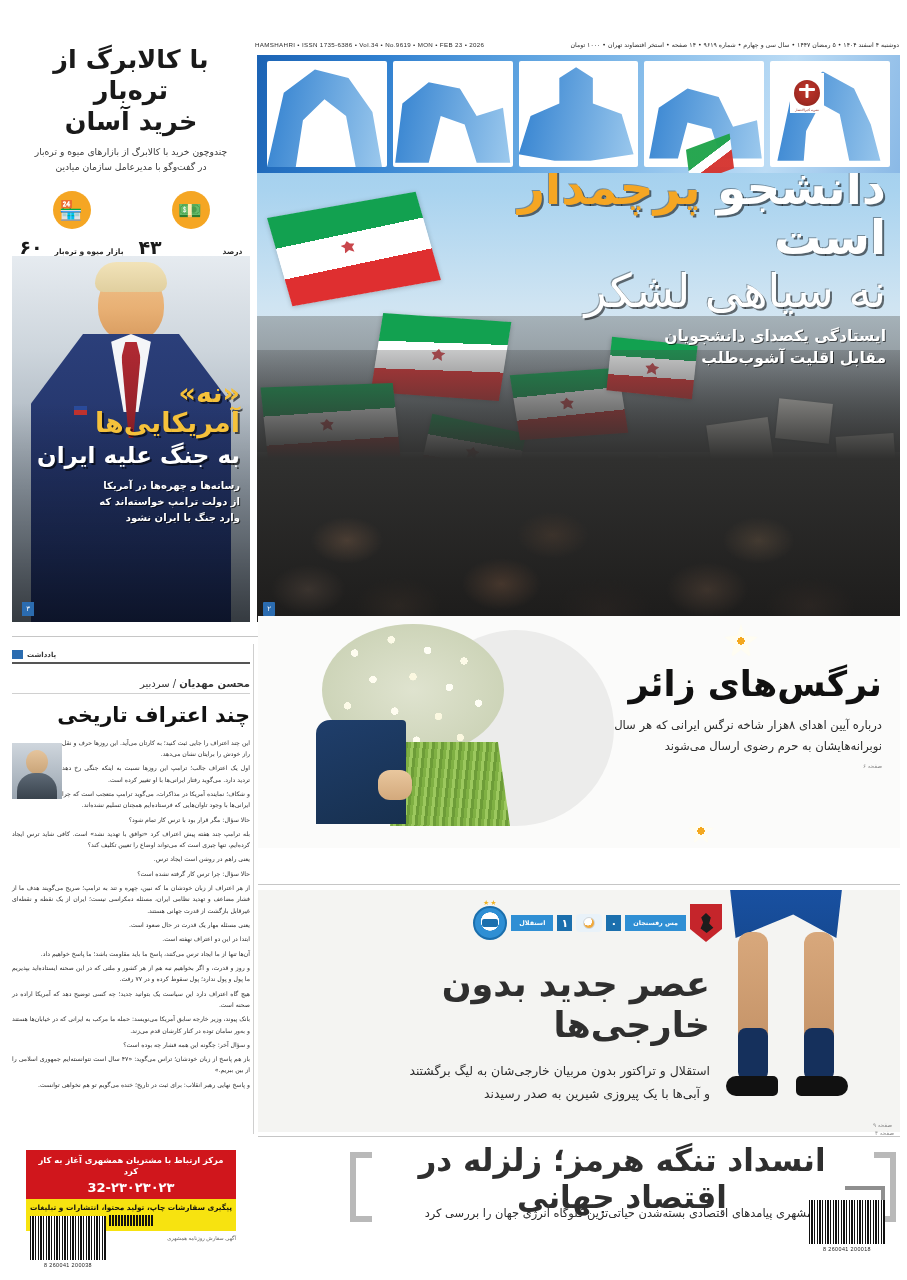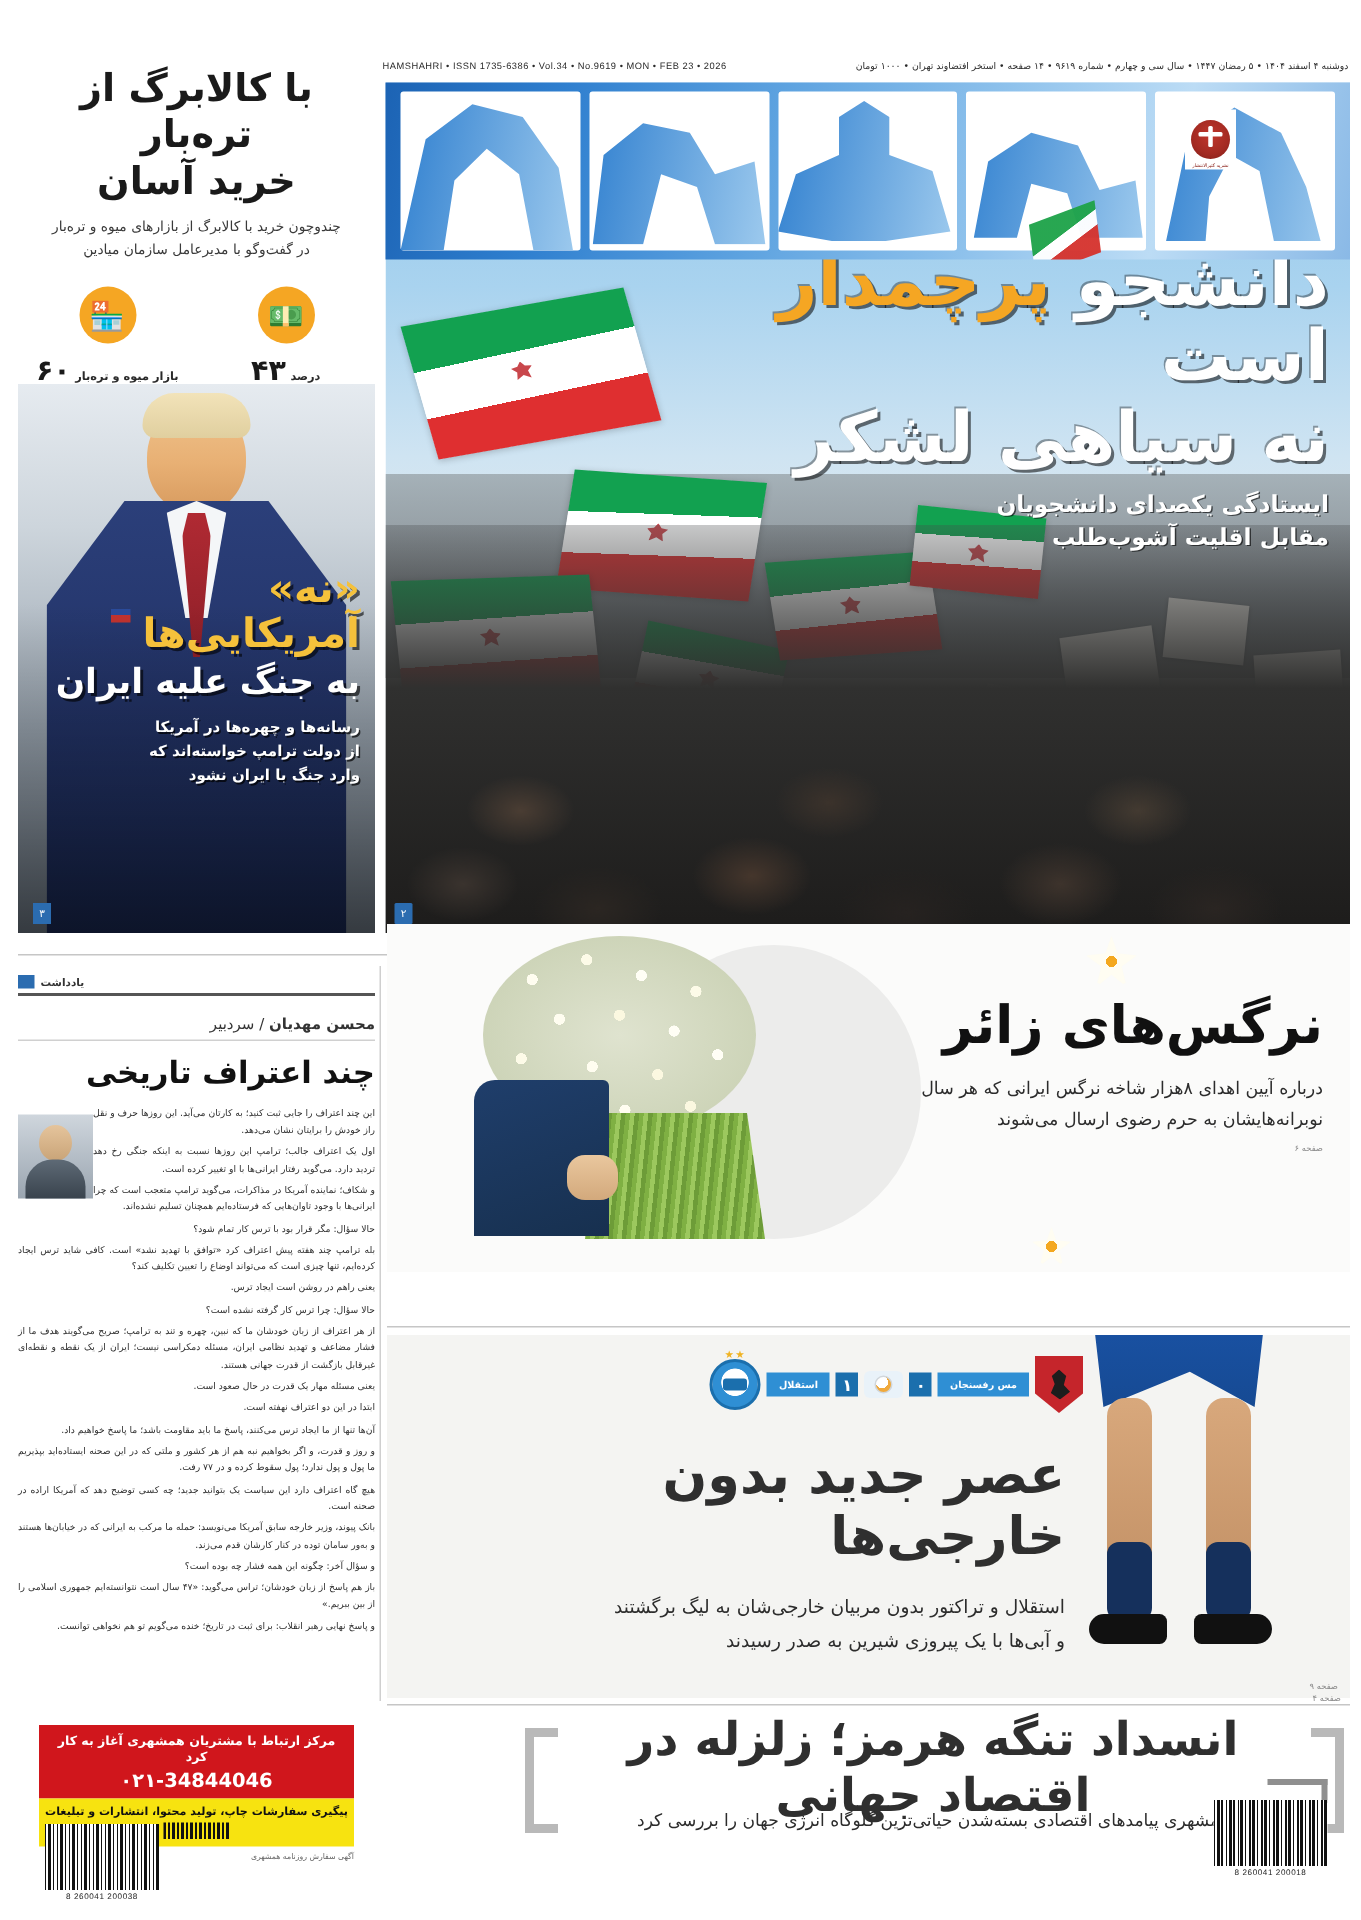--- a/index.html
+++ b/index.html
@@ -123,21 +123,21 @@
     position: absolute; right: 14px; top: 108px; width: 490px;
     text-align: right; direction: rtl; line-height: 1.06;
   }
   .hero-h1 {
     font-size: 47px; font-weight: bold; color: #ffffff;
     text-shadow: 2px 2px 0 rgba(0,0,0,.55), -1px -1px 0 rgba(0,0,0,.35);
     letter-spacing: -.5px;
   }
   .hero-h1 .gold { color: #f5a623; }
   .hero-h2 {
-    margin-top: 4px; font-size: 46px; font-weight: bold; color: #ffffff;
+    margin-top: 4px; font-size: 46px; font-weight: normal; color: #ffffff;
     text-shadow: 2px 2px 0 rgba(0,0,0,.55), -1px -1px 0 rgba(0,0,0,.35);
   }
   .hero-sub {
     margin-top: 10px; font-size: 15.5px; font-weight: bold; color: #ffffff;
     line-height: 1.42; text-shadow: 1px 1px 0 rgba(0,0,0,.6);
   }
   .pgbadge {
     position: absolute; width: 12px; height: 14px; background: #2b6cb0;
     color: #fff; font-size: 7px; display: flex; align-items: center;
     justify-content: center; border-radius: 1px;
@@ -147,21 +147,21 @@
   .lt { position: absolute; left: 12px; top: 44px; width: 238px; text-align: center; direction: rtl; }
   .lt-h1 { font-size: 25.5px; font-weight: bold; color: #1a1a1a; line-height: 1.22; letter-spacing: -.3px; }
   .lt-sub { margin-top: 8px; font-size: 9.2px; color: #3a3a3a; line-height: 1.62; }
   .lt-stats { margin-top: 16px; display: flex; flex-direction: row-reverse; justify-content: space-around; }
   .stat { width: 104px; text-align: center; }
   .stat-ic {
     width: 38px; height: 38px; border-radius: 50%; background: #f5a623;
     margin: 0 auto 7px; display: flex; align-items: center; justify-content: center;
     font-size: 19px; color: #6b4a08;
   }
-  .stat-row { display: flex; flex-direction: row-reverse; align-items: baseline; justify-content: center; gap: 3px; }
+  .stat-row { display: flex; flex-direction: row-reverse; align-items: baseline; justify-content: space-between; gap: 3px; }
   .stat-num { font-size: 19px; font-weight: bold; color: #1a1a1a; }
   .stat-unit { font-size: 7.6px; color: #2a2a2a; font-weight: bold; }
   .stat-desc { margin-top: 3px; font-size: 6.4px; color: #4a4a4a; line-height: 1.6; }
   .lt-rule { margin: 14px 6px 0; border-top: 1px solid #cfcfcf; }
   .lt-pg { margin-top: 3px; font-size: 5.8px; color: #777; text-align: right; padding-right: 18px; }
 
   
   .trump {
     position: absolute; left: 12px; top: 256px; width: 238px; height: 366px;
     overflow: hidden; background: linear-gradient(180deg,#cfd6dd 0%, #b9c2cb 30%, #8e99a4 100%);
@@ -507,21 +507,21 @@
       <p>بانک پیوند، وزیر خارجه سابق آمریکا می‌نویسد: حمله ما مرکب به ایرانی که در خیابان‌ها هستند و به‌ور سامان توده در کنار کارشان قدم می‌زند.</p>
       <p>و سؤال آخر: چگونه این همه فشار چه بوده است؟</p>
       <p>باز هم پاسخ از زبان خودشان؛ تراس می‌گوید: «۴۷ سال است نتوانسته‌ایم جمهوری اسلامی را از بین ببریم.»</p>
       <p>و پاسخ نهایی رهبر انقلاب: برای ثبت در تاریخ؛ خنده می‌گویم تو هم نخواهی توانست.</p>
     </div>
   </div>
 
   <div class="ad rtl">
     <div class="ad-red">
       <div class="ad-red-t">مرکز ارتباط با مشتریان همشهری آغاز به کار کرد</div>
-      <div class="ad-phone">۰۲۱-34844046</div>
+      <div class="ad-phone">32-۲۳۰۲۳۰۲۳</div>
     </div>
     <div class="ad-yellow">
       <div class="ad-yellow-t">پیگیری سفارشات چاپ، تولید محتوا، انتشارات و تبلیغات</div>
       <div class="ad-qr"></div>
     </div>
     <div class="ad-note">آگهی سفارش روزنامه همشهری</div>
   </div>
 
   <div class="narc">
     <div class="narc-circle"></div>

